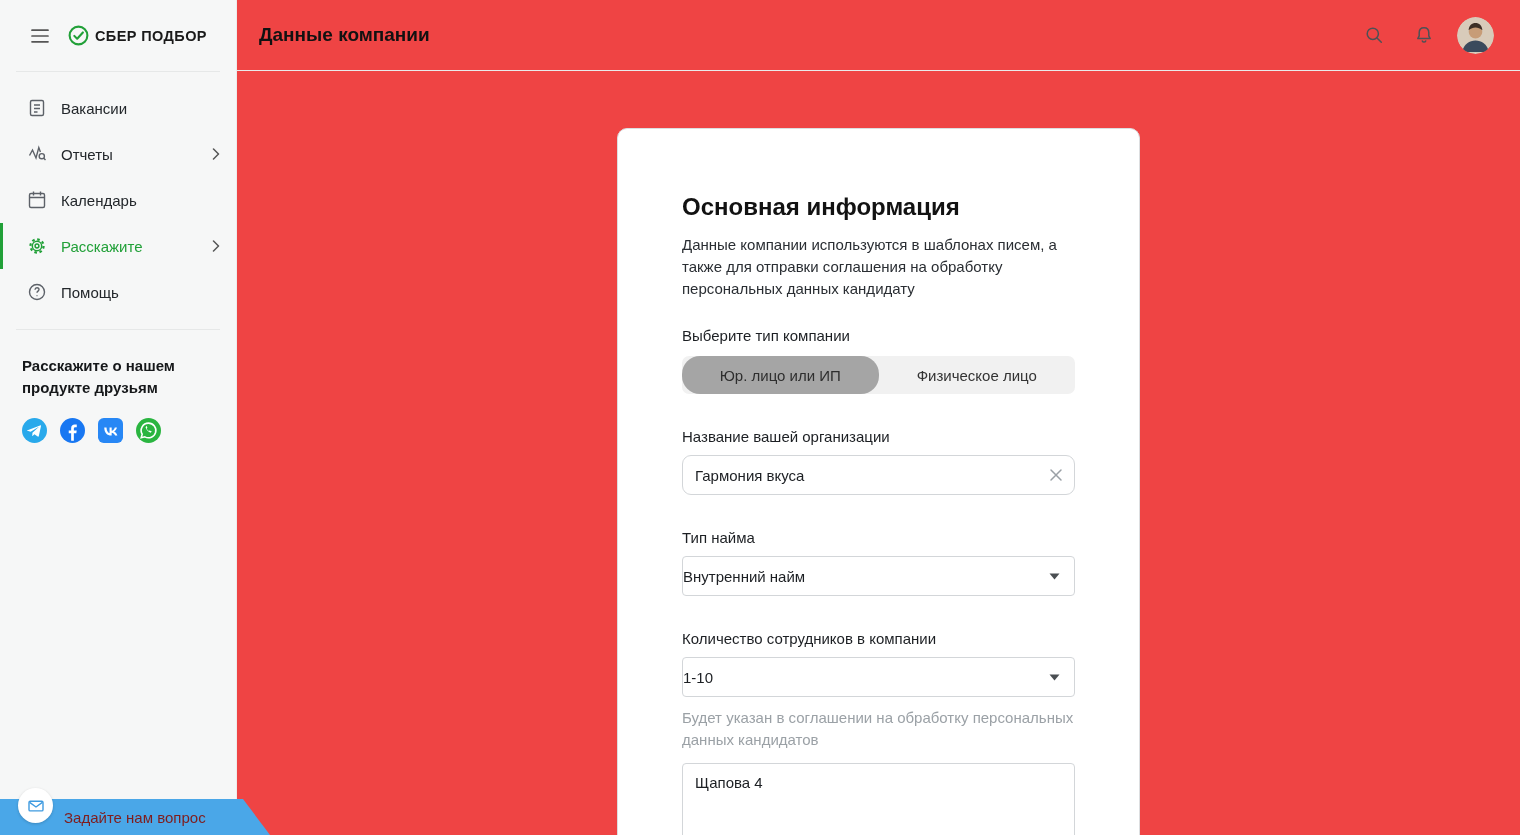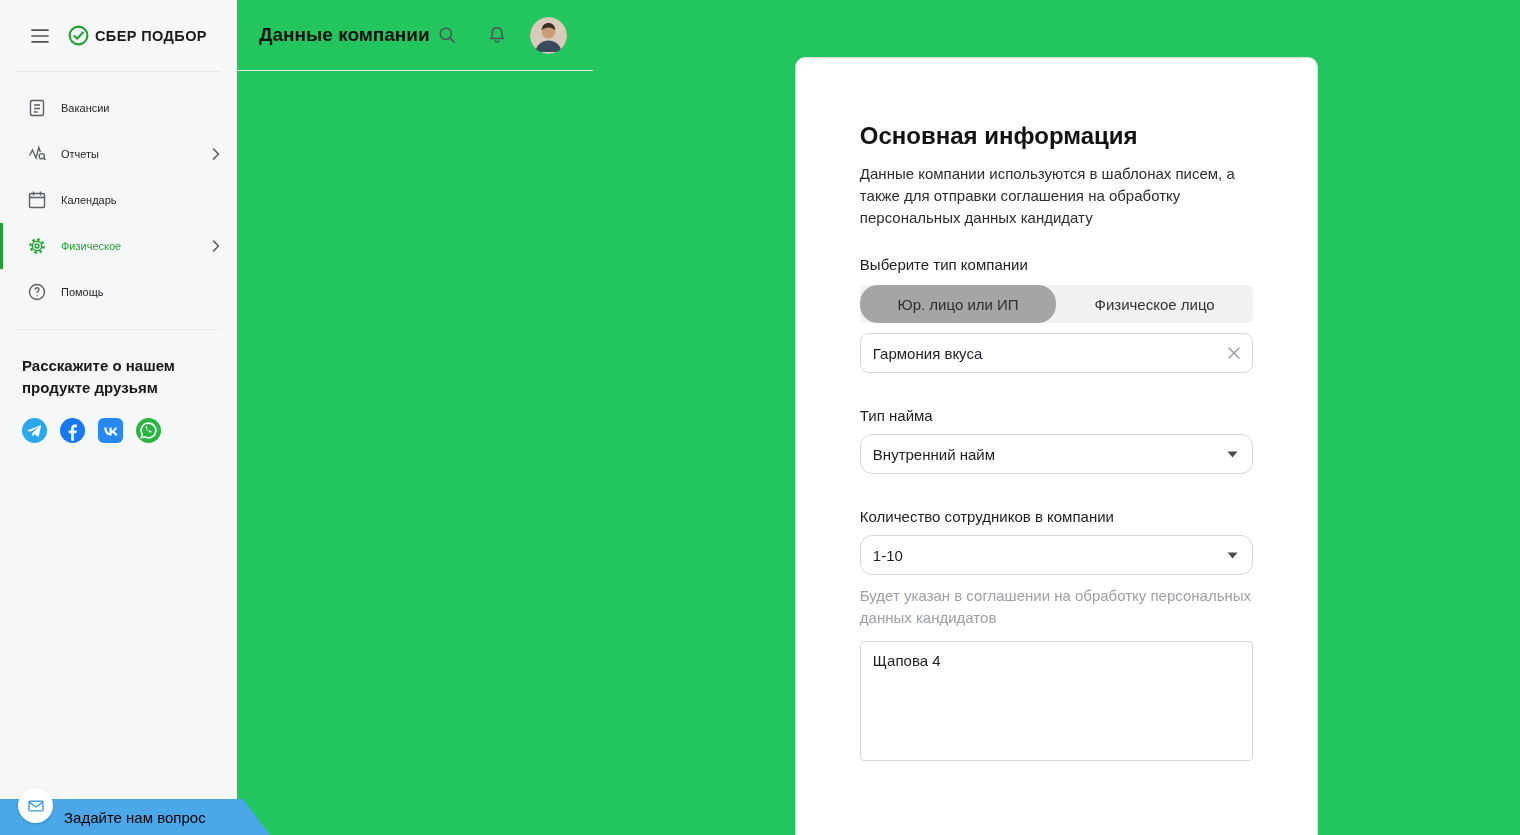--- a/index.html
+++ b/index.html
@@ -8,36 +8,36 @@
   .app { position: relative; display: flex; width: 1520px; height: 835px; overflow: hidden; }
 
   
   .sidebar { width: 237px; min-width: 237px; background: #f6f7f7; border-right: 1px solid #ececec; display: flex; flex-direction: column; position: relative; }
   .sidebar-top { height: 71px; min-height: 71px; display: flex; align-items: center; padding-left: 27px; gap: 15px; }
   .hamburger { background: none; border: none; cursor: pointer; display: flex; padding: 4px; }
   .logo { display: flex; align-items: center; gap: 6px; }
   .logo-text { font-weight: 700; font-size: 14.5px; letter-spacing: .4px; color: #1a1a1a; white-space: nowrap; }
   .sidebar-divider { height: 1px; background: #e6e8e8; margin: 0 16px; }
   .nav { padding-top: 13px; }
-  .nav-item { height: 46px; display: flex; align-items: center; gap: 14px; padding: 0 16px 0 24px; border-left: 3px solid transparent; font-size: 11px; color: #23272b; cursor: pointer; }
+  .nav-item { height: 46px; display: flex; align-items: center; gap: 14px; padding: 0 16px 0 24px; border-left: 3px solid transparent; font-size: 15px; color: #23272b; cursor: pointer; }
   .nav-item .nav-icon { width: 20px; height: 20px; display: flex; flex: none; }
   .nav-item.active { border-left-color: #21a038; color: #21a038; }
   .chevron { margin-left: auto; display: flex; }
   .share { margin: 25px 22px 0; }
   .share-title { font-size: 15px; font-weight: 700; line-height: 1.45; color: #16181a; }
   .social-row { display: flex; gap: 13px; margin-top: 19px; }
   .social-btn { width: 25px; height: 25px; border: none; background: none; padding: 0; cursor: pointer; display: flex; }
 
   
   .question-banner { position: absolute; left: 0; bottom: 0; width: 270px; height: 36px; background: #4aa7e8; clip-path: polygon(0 0, 243px 0, 270px 100%, 0 100%); display: flex; align-items: center; padding-left: 64px; cursor: pointer; z-index: 4; border: none; }
-  .question-label { color: #000000; font-size: 15px; }
+  .question-label { color: #7f1d1d; font-size: 15px; }
   .mail-bubble { position: absolute; left: 18px; bottom: 12px; width: 35px; height: 35px; background: #fff; border-radius: 50%; display: flex; align-items: center; justify-content: center; z-index: 5; box-shadow: 0 1px 3px rgba(0,0,0,.18); cursor: pointer; border: none; }
 
   
-  .main { flex: 1; display: flex; background: #22c55e; min-width: 0; }
+  .main { flex: 1; display: flex; flex-direction: column; background: #ef4444; min-width: 0; }
   .header { height: 71px; min-height: 71px; display: flex; align-items: center; padding: 0 26px 0 22px; border-bottom: 1px solid #e9eaea; }
   .page-title { font-size: 19px; font-weight: 700; color: #111; }
   .header-actions { margin-left: auto; display: flex; align-items: center; gap: 16px; }
   .icon-btn { width: 34px; height: 34px; border: none; background: none; display: flex; align-items: center; justify-content: center; cursor: pointer; }
   .avatar { width: 37px; height: 37px; border-radius: 50%; overflow: hidden; cursor: pointer; border: none; padding: 0; background: none; display: flex; }
 
   .content { flex: 1; display: flex; justify-content: center; overflow: hidden; }
   .card { margin-top: 57px; width: 523px; min-width: 523px; height: 1100px; border: 1px solid #dcdee0; border-radius: 10px; padding: 64px 64px; background: #fff; }
 
   .section-title { font-size: 24px; font-weight: 700; color: #121212; }
@@ -46,21 +46,21 @@
   .field-label.first { margin-top: 28px; }
 
   .segmented { margin-top: 12px; height: 38px; background: #f1f1f1; border-radius: 7px; display: flex; overflow: hidden; }
   .segment { flex: 1; display: flex; align-items: center; justify-content: center; font-size: 15px; color: #333; border: none; background: transparent; cursor: pointer; font-family: inherit; }
   .segment.selected { background: #a5a5a5; border-radius: 18px; color: #2e2e2e; }
 
   .input-wrap { margin-top: 10px; position: relative; }
   .text-input { width: 100%; height: 40px; border: 1px solid #d3d6d9; border-radius: 9px; padding: 0 38px 0 12px; font-size: 15px; font-family: inherit; color: #1c1f23; background: #fff; outline: none; }
   .clear-btn { position: absolute; right: 9px; top: 10px; width: 20px; height: 20px; border: none; background: none; cursor: pointer; display: flex; align-items: center; justify-content: center; padding: 0; }
 
-  .select { margin-top: 10px; height: 40px; border: 1px solid #d3d6d9; border-radius: 12px; display: flex; align-items: center; padding: 0 14px 0 12px; font-size: 15px; color: #1c1f23; cursor: pointer; background: #fff; }
+  .select { margin-top: 10px; height: 40px; border: 1px solid #d3d6d9; border-radius: 4px; display: flex; align-items: center; padding: 0 14px 0 0; font-size: 15px; color: #1c1f23; cursor: pointer; background: #fff; }
   .select .caret { margin-left: auto; display: flex; }
 
   .field-hint { margin-top: 10px; font-size: 15px; line-height: 1.45; color: #9ba1a6; }
   .textarea { margin-top: 12px; width: 100%; height: 120px; border: 1px solid #d3d6d9; border-radius: 4px; padding: 10px 12px; font-size: 15px; font-family: inherit; color: #1c1f23; resize: none; outline: none; background: #fff; }
 </style>
 </head>
 <body>
 
 <div class="app">
 
@@ -122,21 +122,21 @@
       </div>
 
       <div class="nav-item active">
         <span class="nav-icon">
           <svg viewBox="0 0 20 20" fill="none">
               <circle cx="10" cy="10" r="6.6" stroke="#21a038" stroke-width="2.2" stroke-dasharray="2.6 2.58"></circle>
               <circle cx="10" cy="10" r="4.7" stroke="#21a038" stroke-width="1.5"></circle>
               <circle cx="10" cy="10" r="1.9" stroke="#21a038" stroke-width="1.5"></circle>
             </svg>
         </span>
-        <span>Физическое</span>
+        <span>Расскажите</span>
         <span class="chevron">
           <svg width="8" height="12" viewBox="0 0 8 12">
               <path d="M1.5 1l5 5-5 5" stroke="#555" fill="none" stroke-width="1.5" stroke-linecap="round" stroke-linejoin="round"></path>
             </svg>
         </span>
       </div>
 
 
       <div class="nav-item">
         <span class="nav-icon">
@@ -225,20 +225,21 @@
       <section class="card">
         <h2 class="section-title">Основная информация</h2>
         <p class="section-desc">Данные компании используются в шаблонах писем, а также для отправки соглашения на обработку персональных данных кандидату</p>
 
         <div class="field-label first">Выберите тип компании</div>
         <div class="segmented">
           <button class="segment selected">Юр. лицо или ИП</button>
           <button class="segment">Физическое лицо</button>
         </div>
 
+        <div class="field-label">Название вашей организации</div>
         <div class="input-wrap">
           <input class="text-input" type="text" value="Гармония вкуса" style="">
           <button class="clear-btn" aria-label="clear">
             <svg width="14" height="14" viewBox="0 0 14 14">
                 <path d="M2 2l10 10M12 2L2 12" stroke="#9aa0a6" stroke-width="1.5" stroke-linecap="round"></path>
               </svg>
           </button>
         </div>
 
         <div class="field-label">Тип найма</div>

